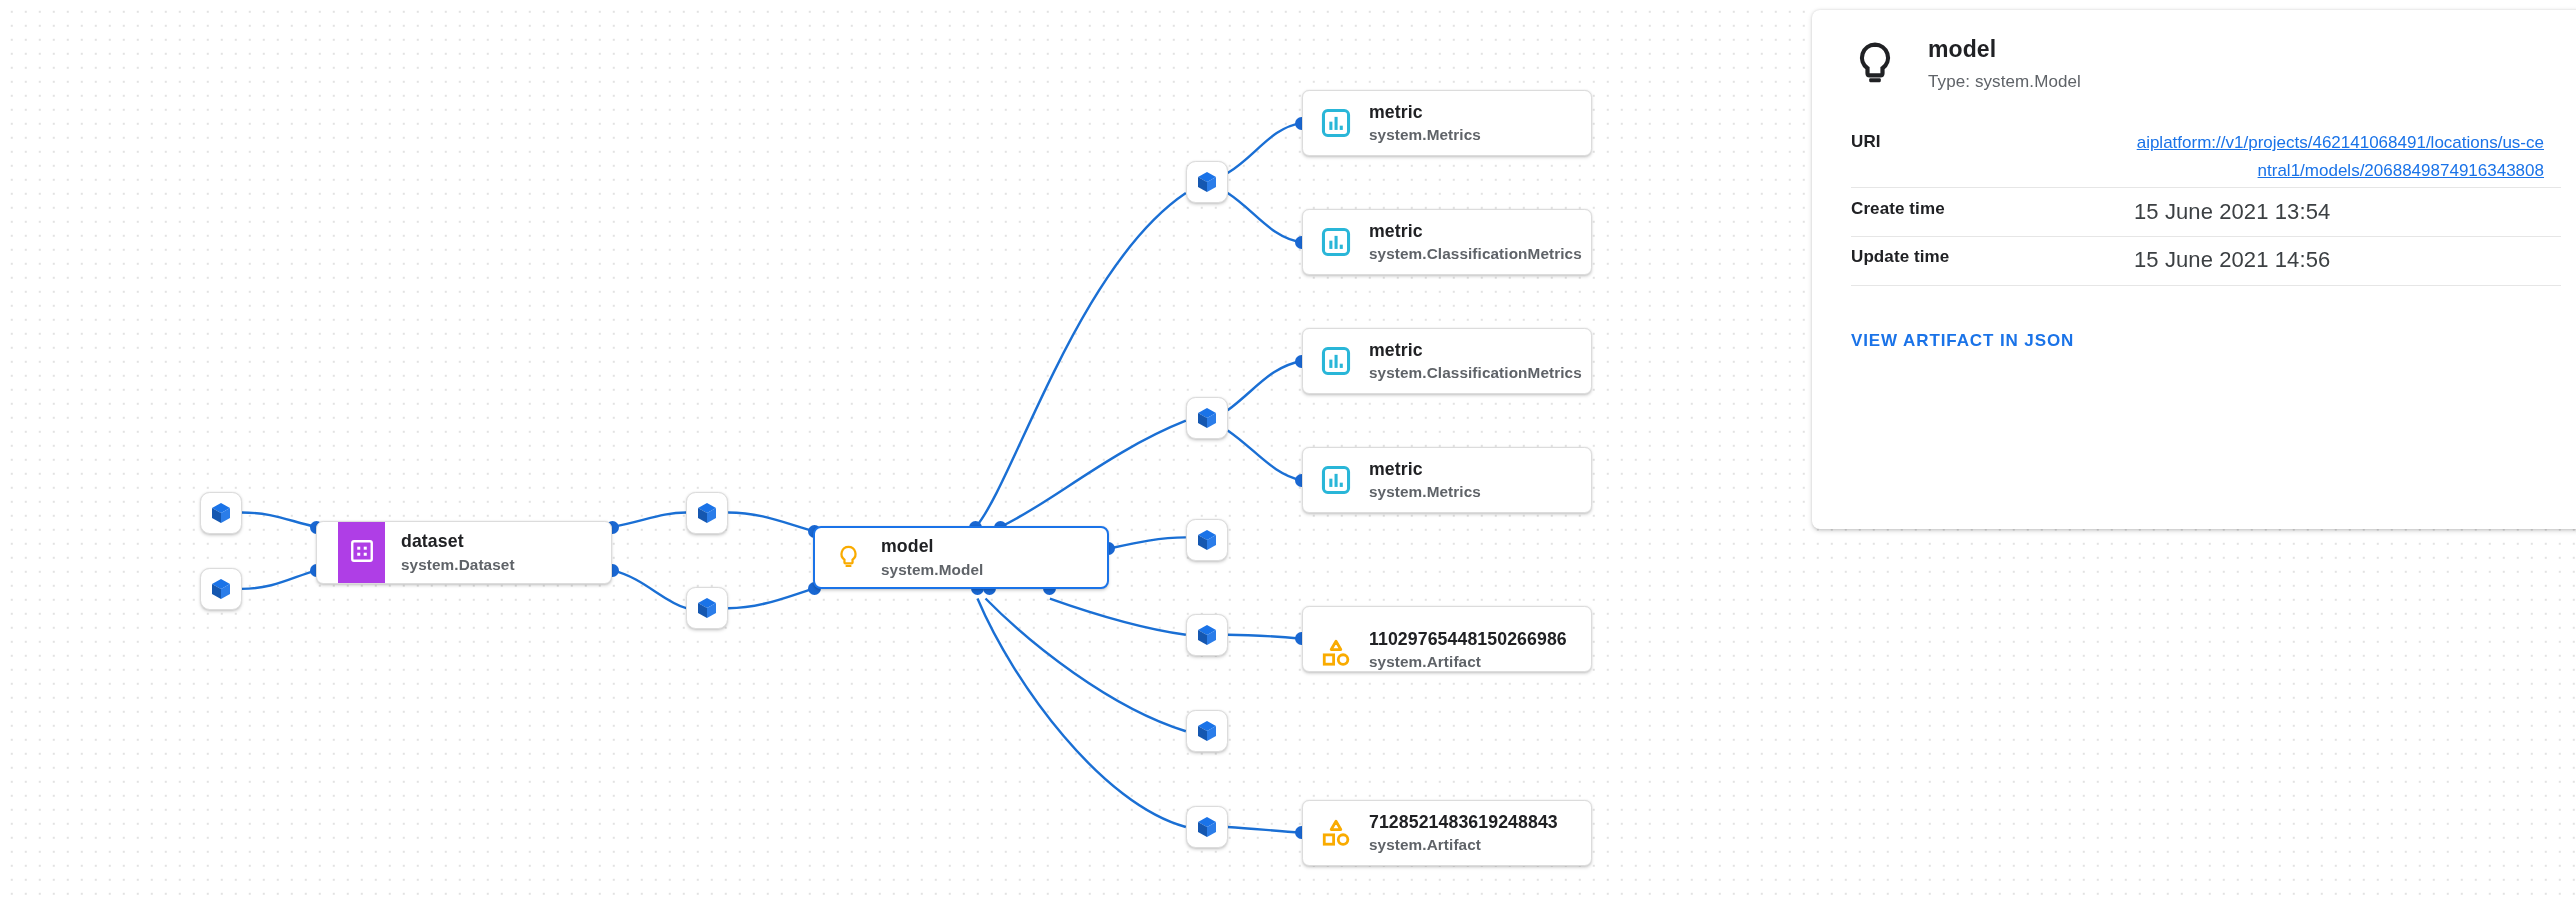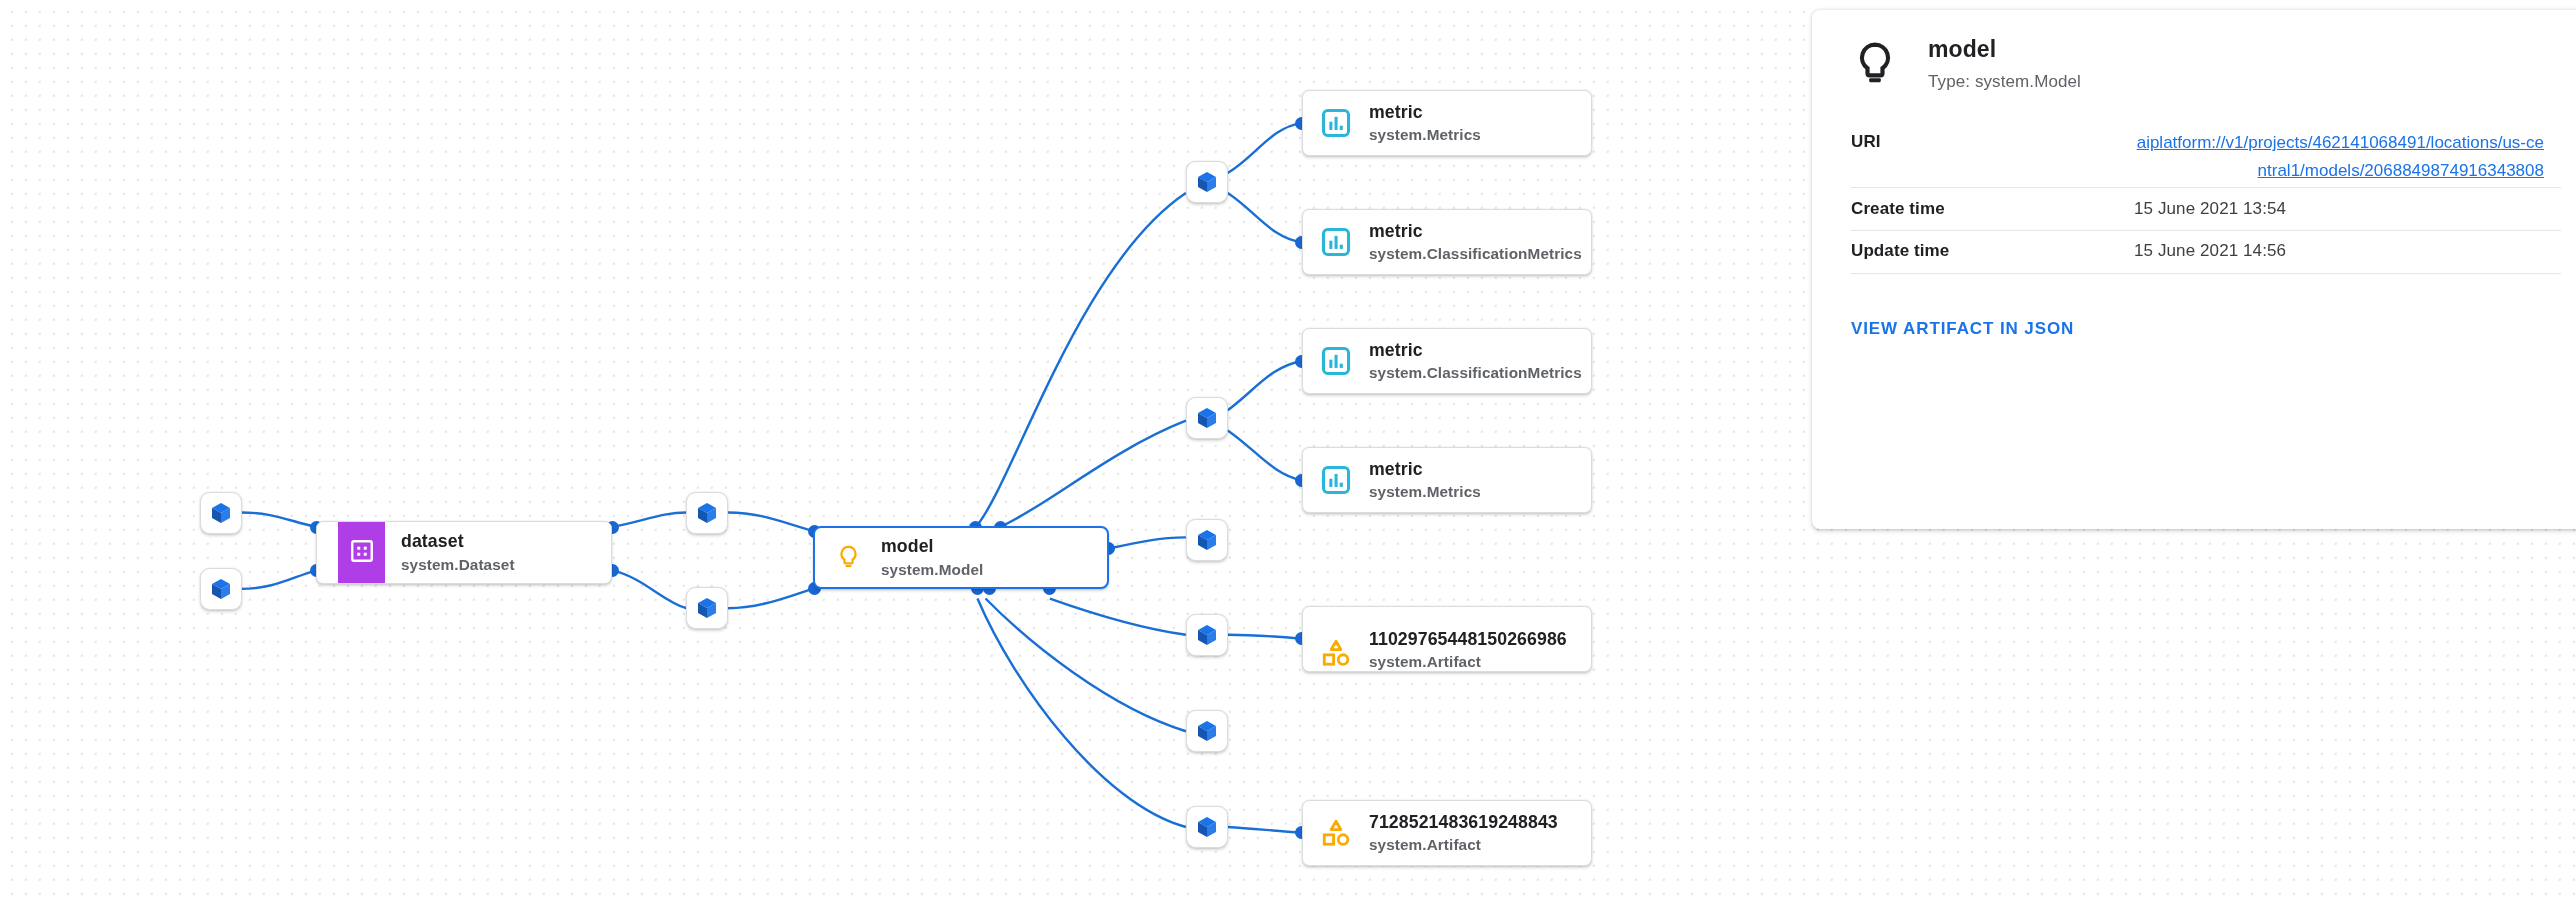--- a/index.html
+++ b/index.html
@@ -78,21 +78,21 @@
   }
   #panel-head{display:flex;align-items:flex-start;padding:27px 0 0 39px;}
   #panel-head .bulb{width:48px;height:48px;flex:0 0 48px;margin-right:29px;margin-top:3.2px;}
   #panel-title{font-size:23px;font-weight:700;color:#202124;line-height:1.1;letter-spacing:0.1px;}
   #panel-type{font-size:17px;color:#5f6368;margin-top:10.5px;letter-spacing:0.1px;}
 
   #panel-table{margin:32px 39px 0 39px;}
   .prow{display:flex;align-items:flex-start;border-bottom:0.8px solid #e6e6e6;padding:8px 0 11.3px 0;}
   .prow:first-child{border-top:none;}
   .prow .plabel{width:283px;flex:0 0 283px;font-size:17px;font-weight:700;color:#202124;letter-spacing:0.1px;padding-top:2.4px;}
-  .prow .pvalue{font-size:17px;color:#3c4043;letter-spacing:0.1px;padding-top:2.4px;}
+  .prow .pvalue{font-size:22px;color:#3c4043;letter-spacing:0.1px;padding-top:2.4px;}
   .prow.uri{align-items:flex-start;padding-top:4.8px;padding-bottom:3px;}
   .uri-link{
     font-size:17px;color:#1a73e8;text-decoration:underline;
     line-height:1.62;width:410px;word-break:break-all;display:block;cursor:pointer;text-align:right;
   }
   #view-json{
     margin:45px 0 0 39px;
     font-size:17px;font-weight:700;color:#1a73e8;letter-spacing:0.9px;
     cursor:pointer;display:inline-block;
   }

